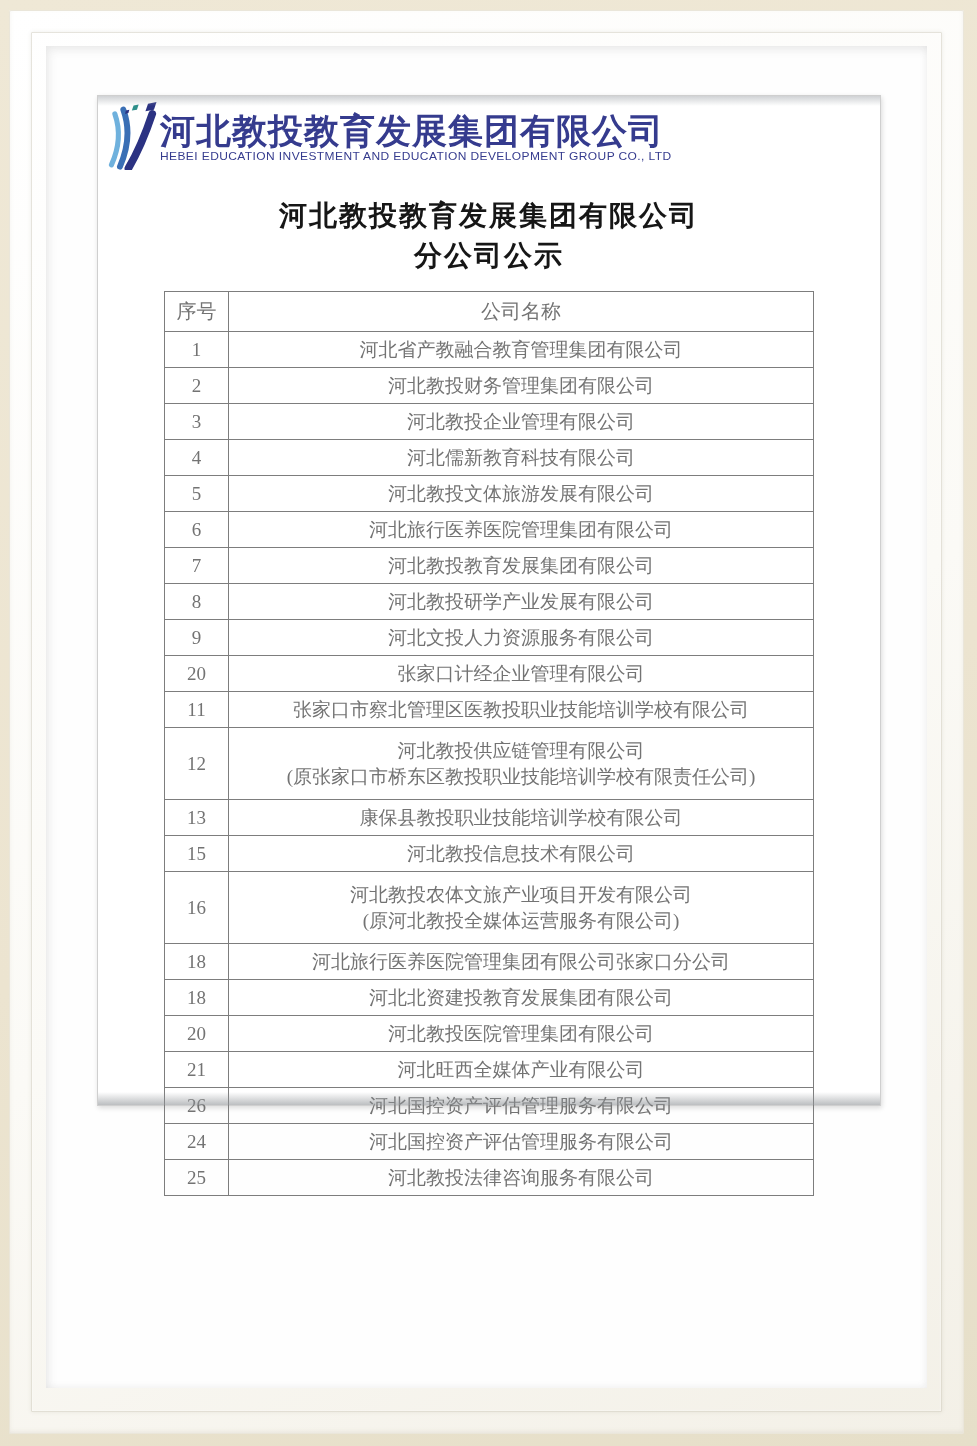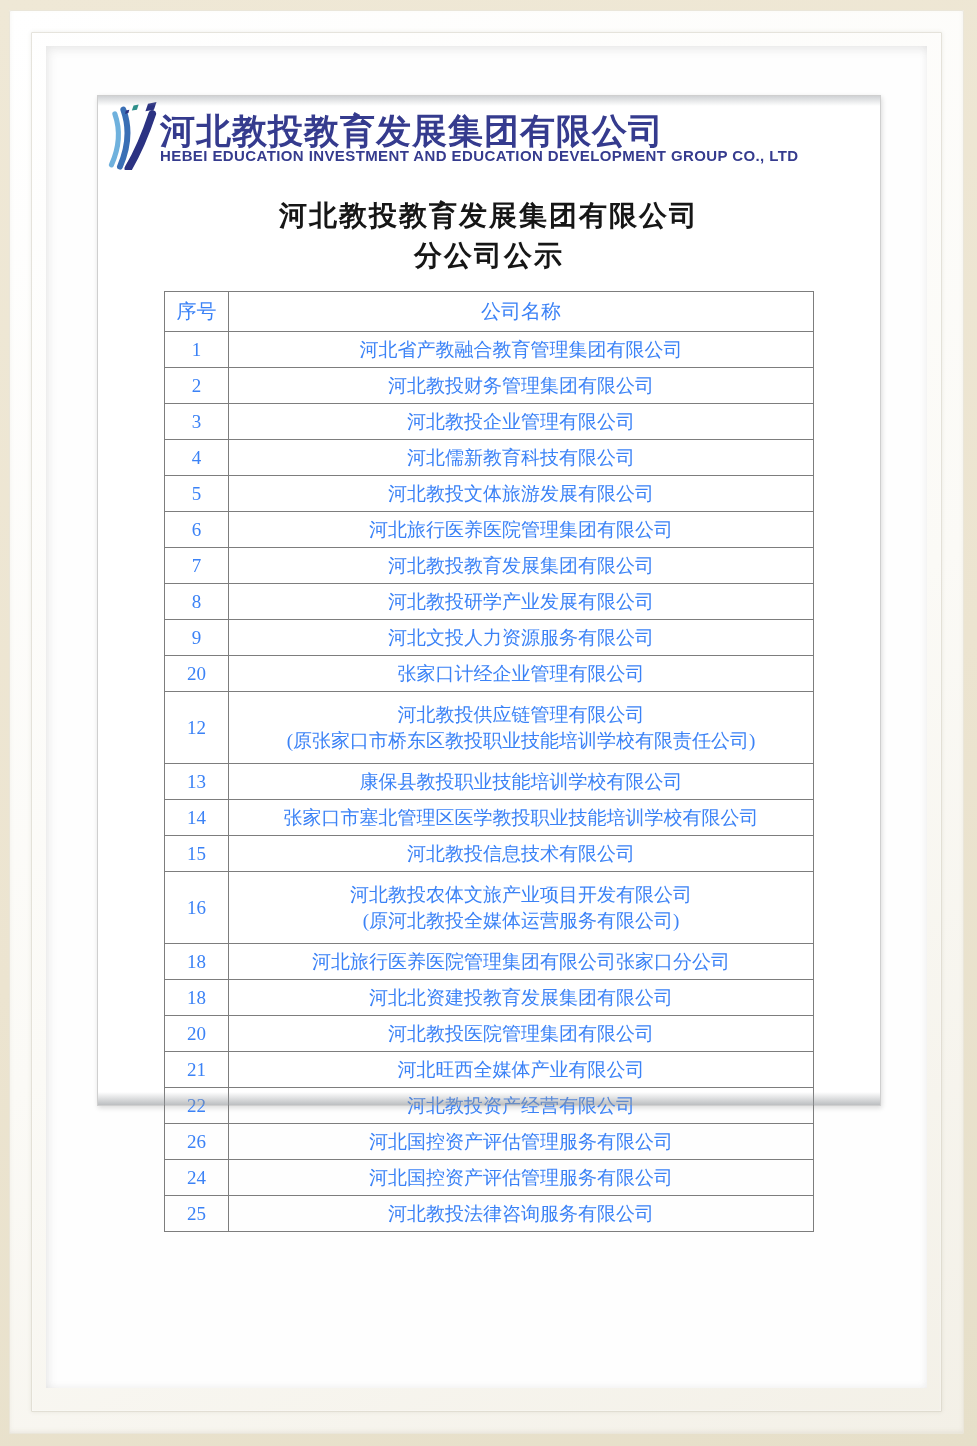--- a/index.html
+++ b/index.html
@@ -42,30 +42,30 @@
   .logo{display:flex;align-items:flex-start;margin:6px 0 0 6px;height:70px;}
   .logo svg{width:54px;height:68px;flex:0 0 auto;margin-top:0;}
   .logo-text{margin-left:2px;margin-top:10px;}
   .logo-cn{
     font-family:"Liberation Sans","DejaVu Sans",sans-serif;
     font-weight:bold;font-size:35px;line-height:38px;color:#353b8e;letter-spacing:1px;
     white-space:nowrap;
   }
   .logo-en{
     font-family:"Liberation Sans","DejaVu Sans",sans-serif;
-    font-weight:bold;font-size:15px;line-height:12px;color:#353b8e;
+    font-weight:normal;font-size:12px;line-height:12px;color:#353b8e;
     letter-spacing:.4px;white-space:nowrap;transform:scaleY(.95);
   }
   
   .title{margin-top:24px;text-align:center;color:#161616;}
   .title div{font-size:28px;font-weight:bold;line-height:40px;letter-spacing:2px;}
   
   table.companies{
     width:650px;margin:15px auto 16px;border-collapse:collapse;table-layout:fixed;
-    color:#3b82f6;
+    color:#737373;
   }
   table.companies th,table.companies td{
     border:1px solid #7d7d7d;text-align:center;vertical-align:middle;
     padding:0 4px;box-sizing:border-box;
   }
   table.companies th{font-weight:normal;font-size:20px;height:40px;}
   table.companies td{font-size:19px;height:36px;}
   col.c-no{width:64px;}
   tr.has-note td{height:72px;}
   td .nm,td .note{line-height:26px;}
@@ -184,44 +184,44 @@
   </tr>
 
   <tr>
     <td>20</td>
     <td>
       <div class="nm">张家口计经企业管理有限公司</div>
 
     </td>
   </tr>
 
+  <tr>
+    <td>11</td>
+    <td>
+      <div class="nm">张家口市察北管理区医教投职业技能培训学校有限公司</div>
+
+    </td>
+  </tr>
 
   <tr class="has-note">
     <td>12</td>
     <td>
       <div class="nm">河北教投供应链管理有限公司</div>
       <div class="note">(原张家口市桥东区教投职业技能培训学校有限责任公司)</div>
     </td>
   </tr>
 
   <tr>
     <td>13</td>
     <td>
       <div class="nm">康保县教投职业技能培训学校有限公司</div>
 
     </td>
   </tr>
 
-  <tr>
-    <td>14</td>
-    <td>
-      <div class="nm">张家口市塞北管理区医学教投职业技能培训学校有限公司</div>
-
-    </td>
-  </tr>
 
   <tr>
     <td>15</td>
     <td>
       <div class="nm">河北教投信息技术有限公司</div>
 
     </td>
   </tr>
 
   <tr class="has-note">
@@ -258,27 +258,20 @@
   </tr>
 
   <tr>
     <td>21</td>
     <td>
       <div class="nm">河北旺西全媒体产业有限公司</div>
 
     </td>
   </tr>
 
-  <tr>
-    <td>22</td>
-    <td>
-      <div class="nm">河北教投资产经营有限公司</div>
-
-    </td>
-  </tr>
 
   <tr>
     <td>26</td>
     <td>
       <div class="nm">河北国控资产评估管理服务有限公司</div>
 
     </td>
   </tr>
 
   <tr>

